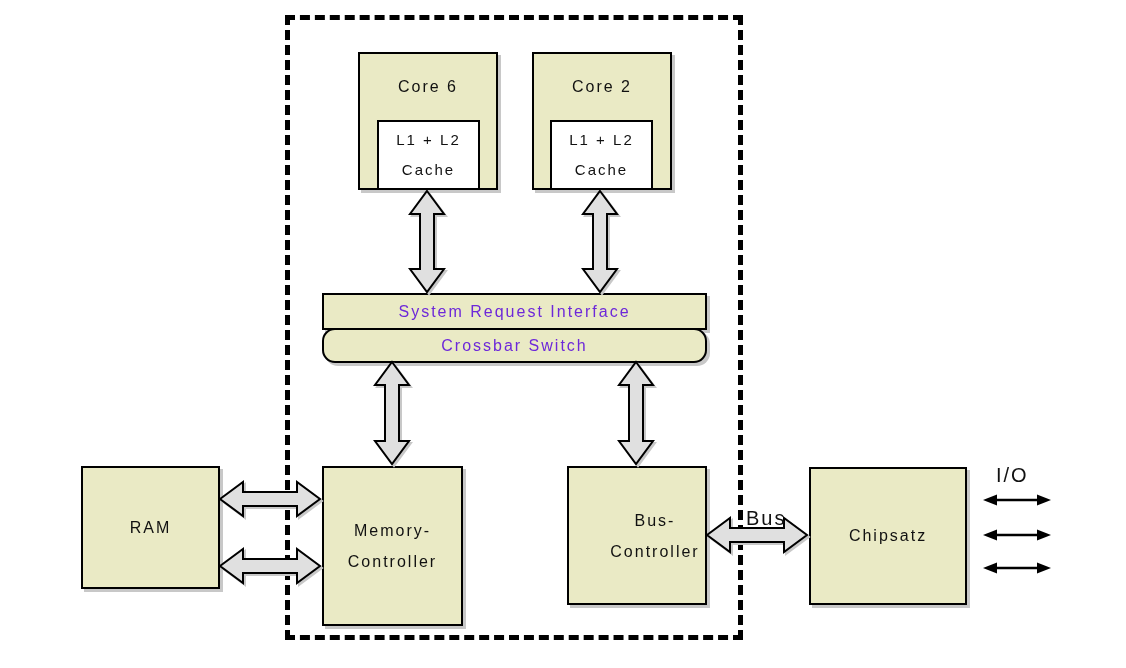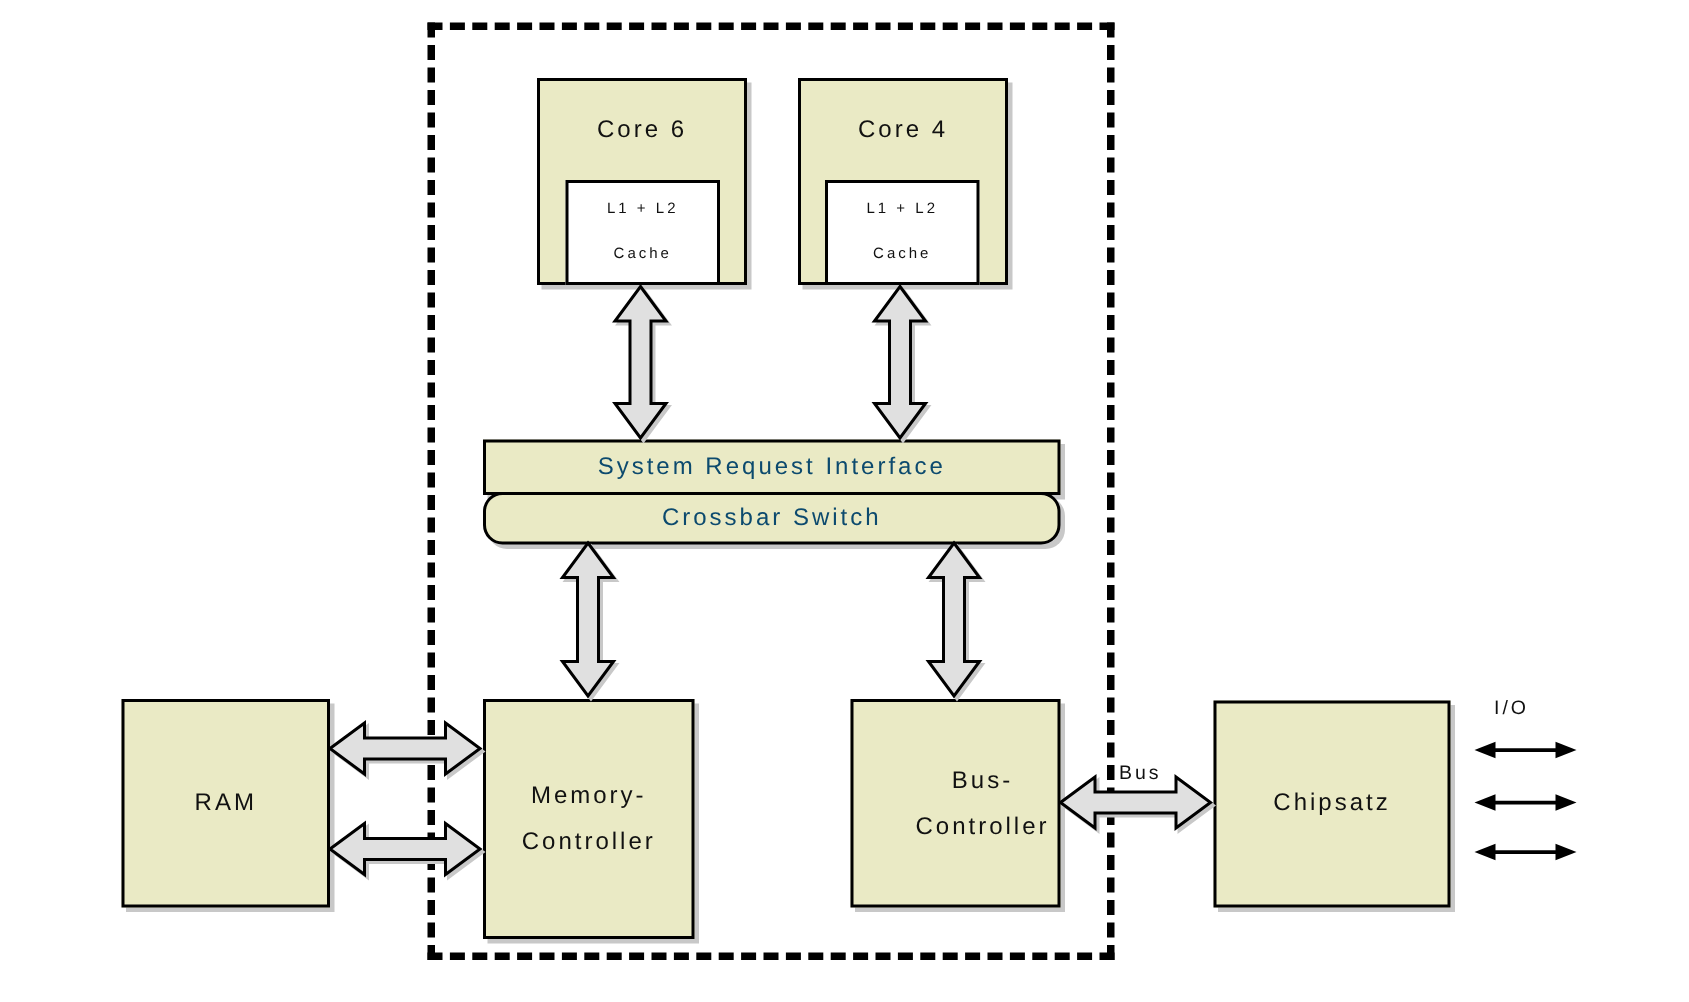--- a/index.html
+++ b/index.html
@@ -43,98 +43,98 @@
     font-size: 16px;
     letter-spacing: 2px;
     color: #111;
     z-index: 2;
   }
   .node.cache {
     background: var(--cache-fill);
     box-shadow: none;
     flex-direction: column;
     line-height: 30px;
-    font-size: 10px;
+    font-size: 15px;
     z-index: 3;
   }
   .node.top-label { align-items: flex-start; padding-top: 24px; }
   .node.two-line { flex-direction: column; line-height: 31px; }
   .bar-stack {
     position: absolute;
     left: 322px; top: 293px;
     width: 385px;
     z-index: 2;
   }
   .bar {
     box-sizing: border-box;
     border: 2px solid var(--line);
     background: var(--box-fill);
     box-shadow: 3px 3px 0 var(--shadow);
     display: flex;
     align-items: center;
     justify-content: center;
     font-size: 16px;
     letter-spacing: 2px;
-    color: #0c4a6e;
+    color: #6d28d9;
   }
   .bar + .bar { margin-top: -2px; }
   .bar.sri { height: 37px; }
   .bar.crossbar { height: 35px; border-radius: 13px; }
   .arrow {
     position: absolute;
     z-index: 4;
     filter: drop-shadow(2px 2px 0 var(--shadow));
   }
   .arrow path.fat { fill: var(--arrow-fill); stroke: var(--line); stroke-width: 2; }
   .io-arrow { position: absolute; z-index: 4; }
   .io-arrow line { stroke: var(--line); stroke-width: 2.5; }
   .io-arrow path { fill: var(--line); }
   .float-label {
     position: absolute;
-    font-size: 13px;
+    font-size: 20px;
     letter-spacing: 2px;
     color: #111;
     z-index: 5;
     background: transparent;
   }
 </style>
 </head>
 <body>
 
 <div class="canvas">
 
   <div class="dashed-boundary"></div>
 
   <div class="node top-label" style="left:358px; top:52px; width:140px; height:138px;">
     <span>Core 6</span>
   </div>
 
   <div class="node top-label" style="left:532px; top:52px; width:140px; height:138px;">
-    <span>Core 4</span>
+    <span>Core 2</span>
   </div>
 
   <div class="node cache" style="left:377px; top:120px; width:103px; height:70px;">
     <span>L1 + L2</span>
     <span>Cache</span>
   </div>
   <div class="node cache" style="left:550px; top:120px; width:103px; height:70px;">
     <span>L1 + L2</span>
     <span>Cache</span>
   </div>
 
   <div class="bar-stack">
     <div class="bar sri">
       <span>System Request Interface</span>
     </div>
     <div class="bar crossbar">
       <span>Crossbar Switch</span>
     </div>
   </div>
 
-  <div class="node" style="left:81px; top:466px; width:139px; height:139px;">
+  <div class="node" style="left:81px; top:466px; width:139px; height:123px;">
     <span>RAM</span>
   </div>
 
   <div class="node two-line" style="left:322px; top:466px; width:141px; height:160px;">
     <span>Memory-</span>
     <span>Controller</span>
   </div>
 
   <div class="node two-line" style="left:567px; top:466px; width:140px; height:139px;padding-left:36px;">
     <span>Bus-</span>

